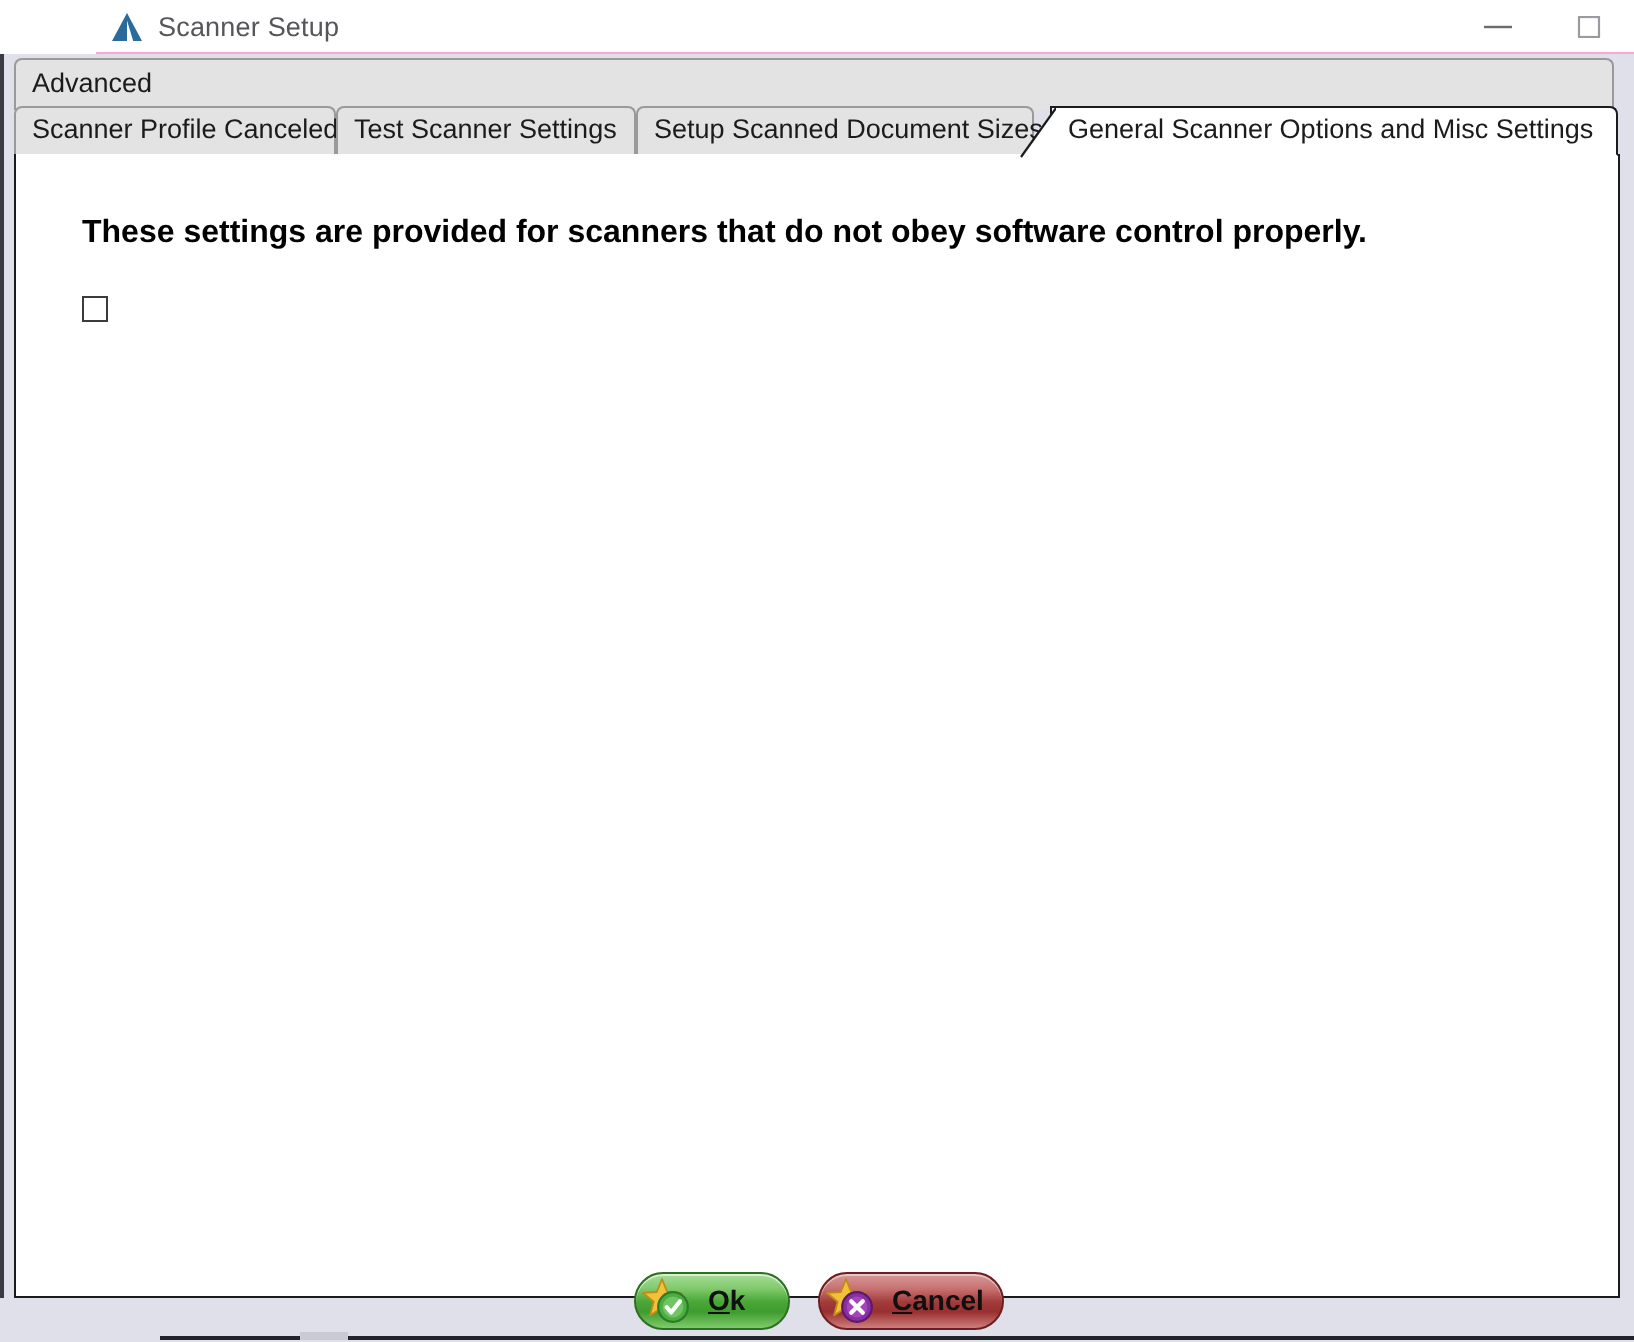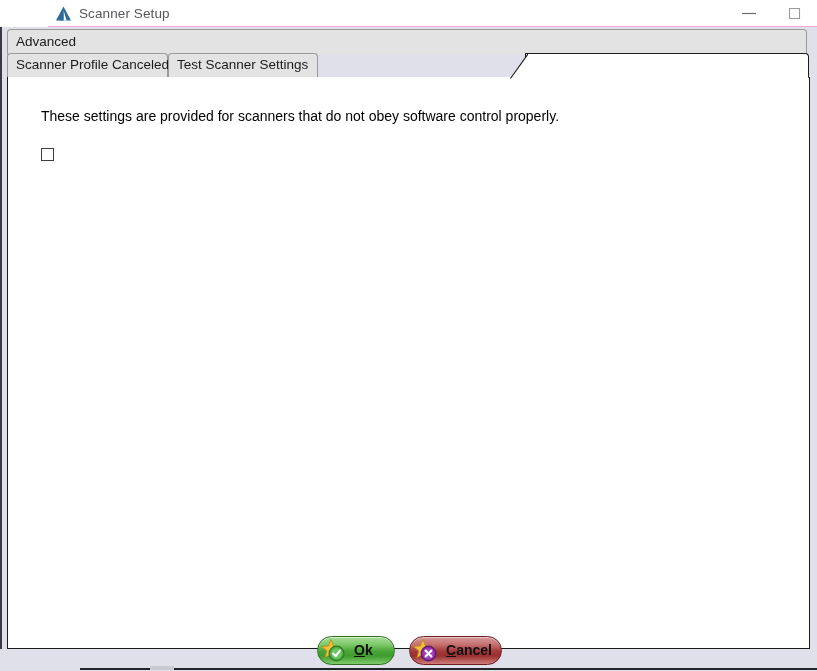--- a/index.html
+++ b/index.html
@@ -144,22 +144,22 @@
     width: 803px; height: 572px;
     background: #ffffff;
     border: 1px solid #1b1b1b;
     border-top: none;
     box-sizing: border-box;
     overflow: hidden;
   }
   .headline {
     position: absolute;
     left: 33px; top: 31px;
-    font-size: 14px;
-    font-weight: normal;
+    font-size: 16px;
+    font-weight: bold;
     color: #000000;
     white-space: nowrap;
   }
   .cb-row {
     position: absolute;
     left: 33px; top: 68px;
     height: 18px;
     display: flex;
     align-items: center;
     cursor: default;
@@ -291,28 +291,32 @@
     <div class="inner-tabstrip">
 
       <div class="inner-tab" style="left:0px;width:161px;">
         <span class="lbl">Scanner Profile Canceled</span>
       </div>
 
       <div class="inner-tab" style="left:161px;width:150px;text-decoration:underline;">
         <span class="lbl">Test Scanner Settings</span>
       </div>
 
+      <div class="inner-tab" style="left:311px;width:199px;">
+        <span class="lbl">Setup Scanned Document Sizes</span>
+      </div>
 
       <div class="inner-tab active" style="left:518px;width:284px;">
         <span class="tab-slant">
           <svg width="18" height="25" viewBox="0 0 18 25">
             <polygon points="18,0 18,25 0,25" fill="#ffffff"></polygon>
             <line x1="18" y1="0" x2="0.5" y2="24.5" stroke="#1b1b1b" stroke-width="1.1"></line>
           </svg>
         </span>
+        <span class="lbl">General Scanner Options and Misc Settings</span>
       </div>
 
     </div>
 
     <div class="content">
       <div class="headline">These settings are provided for scanners that do not obey software control properly.</div>
 
       <div class="cb-row">
         <span class="cb-box"></span>
       </div>

